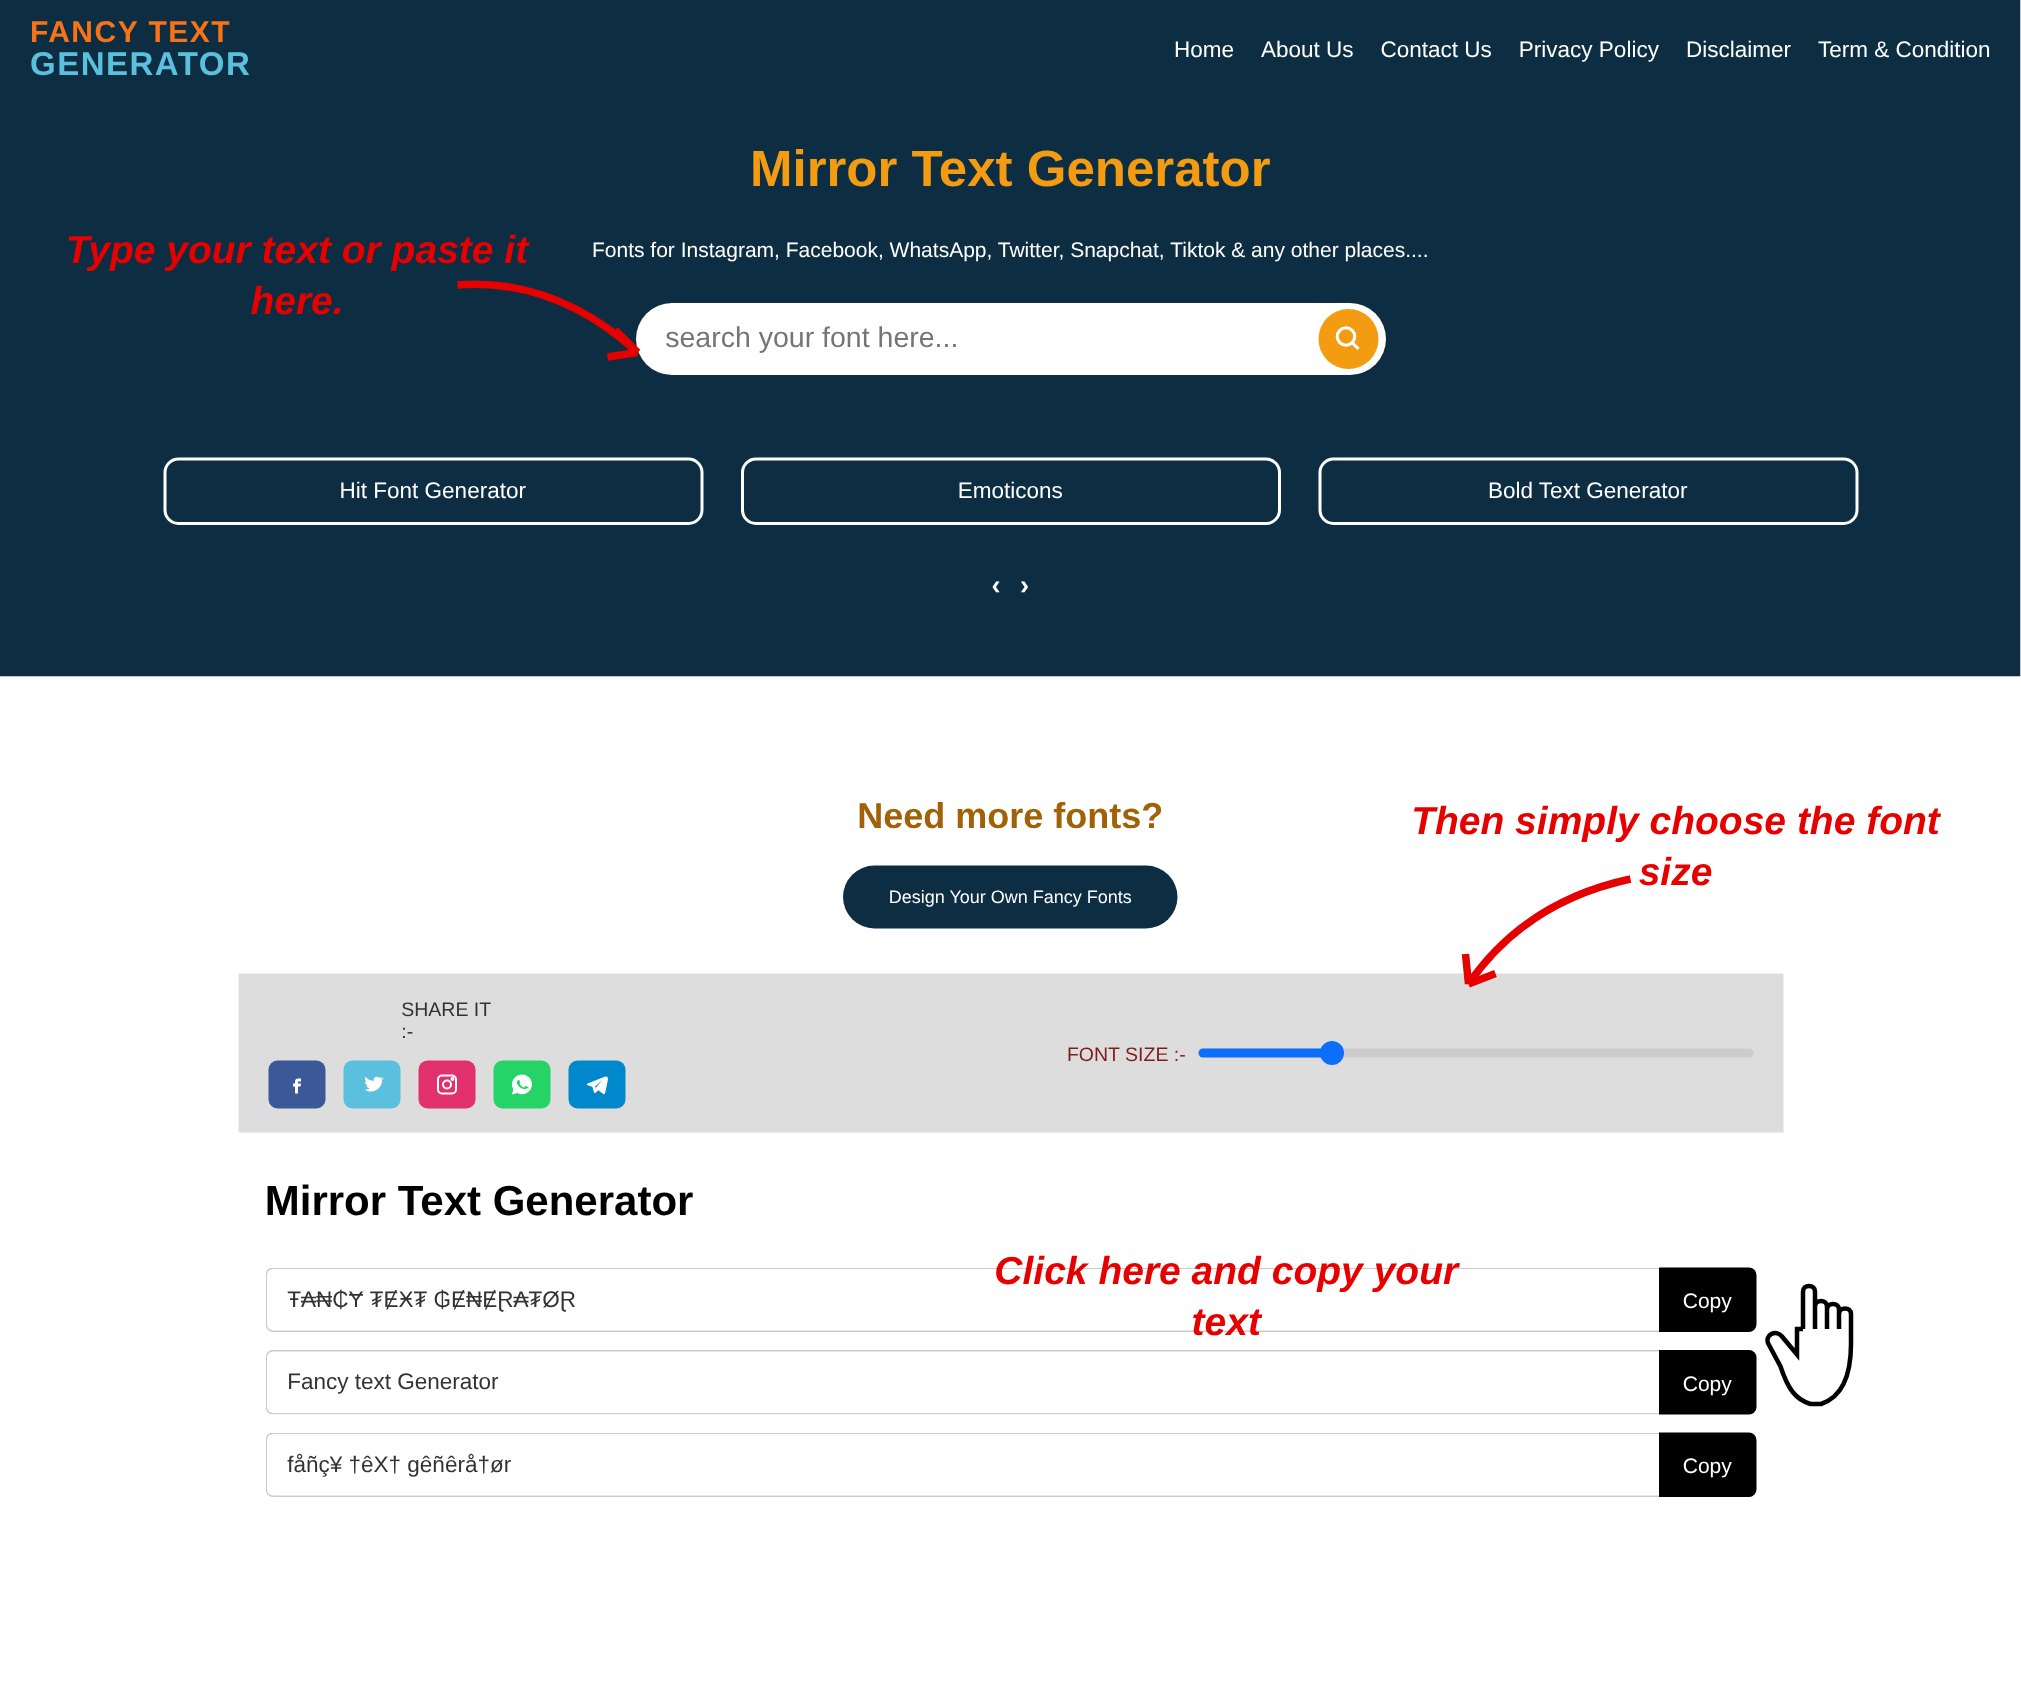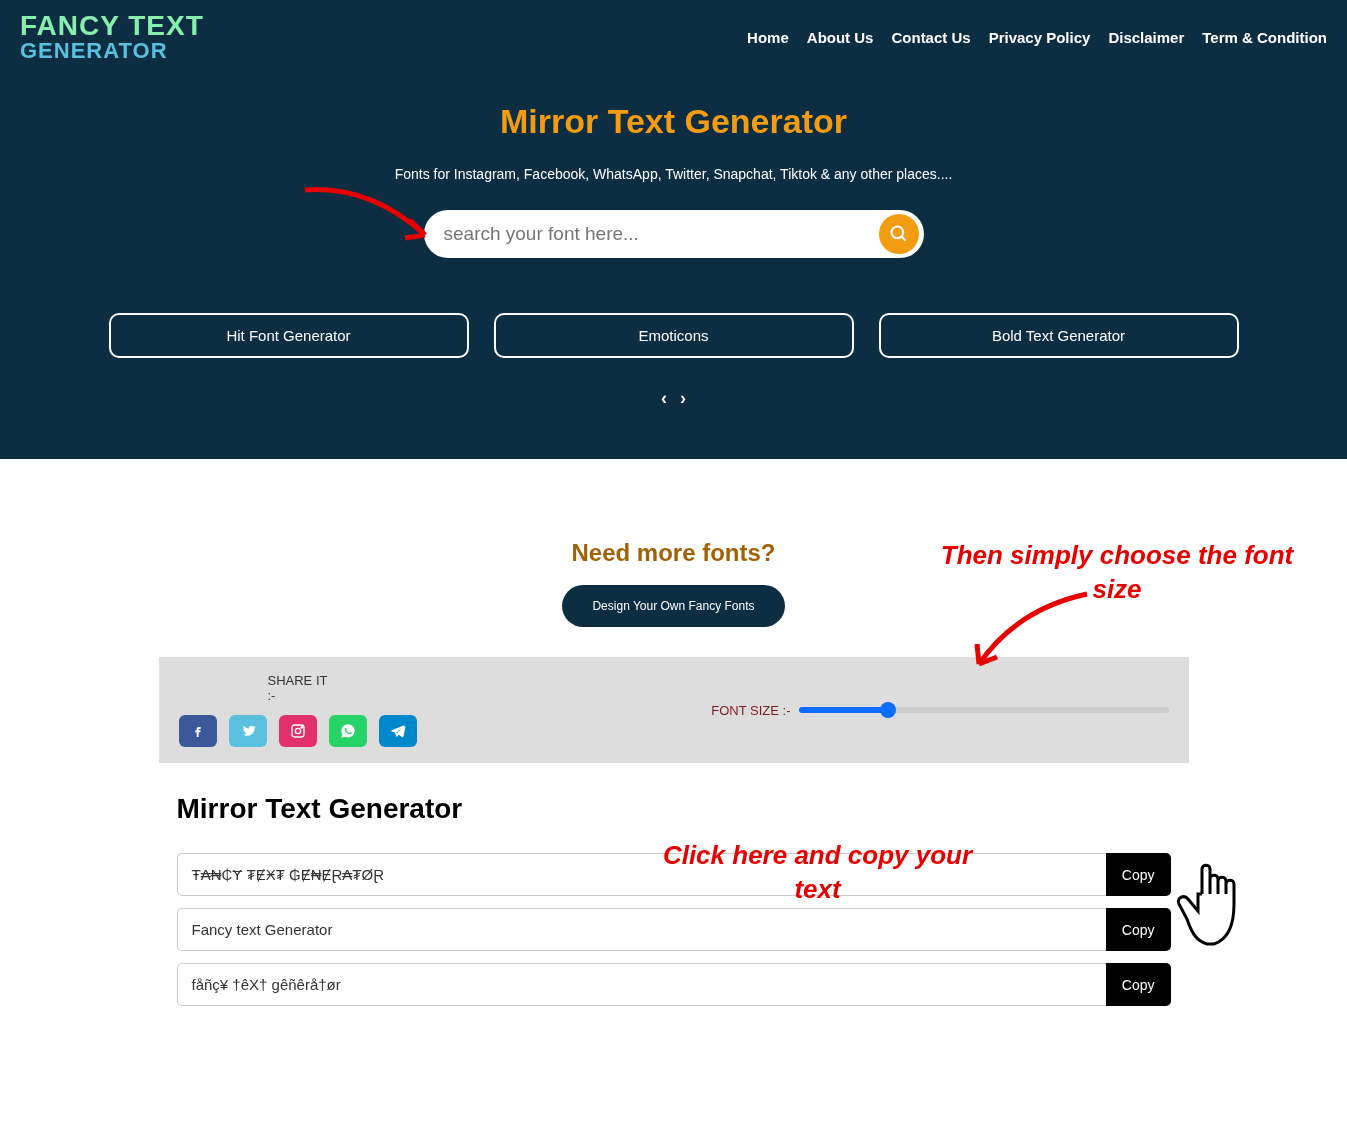--- a/index.html
+++ b/index.html
@@ -14,40 +14,40 @@
   display: flex;
   justify-content: space-between;
   align-items: center;
 }
 .logo {
   display: flex;
   flex-direction: column;
   line-height: 1;
 }
 .logo-line1 {
-  color: #86efac;
+  color: #f97316;
   font-weight: 900;
-  font-size: 28px;
+  font-size: 20px;
   letter-spacing: 1px;
 }
 .logo-line2 {
   color: #5bc0de;
   font-weight: 900;
   font-size: 22px;
   letter-spacing: 1px;
 }
 .nav-links {
   display: flex;
   gap: 18px;
 }
 .nav-links a {
   color: #fff;
   text-decoration: none;
   font-size: 15px;
-  font-weight: 700;
+  font-weight: 400;
 }
 
 .hero-title {
   color: #f39c12;
   font-size: 34px;
   font-weight: 700;
   text-align: center;
   margin-top: 40px;
 }
 .hero-sub {
@@ -296,20 +296,21 @@
     <button class="pill">Hit Font Generator</button>
     <button class="pill">Emoticons</button>
     <button class="pill">Bold Text Generator</button>
   </div>
 
   <div class="carousel-nav">
     <span>‹</span>
     <span>›</span>
   </div>
 
+  <div class="annotation" style="top:150px; left:18px; width:360px;">Type your text or paste it here.</div>
   <svg class="arrow-svg" style="top:180px; left:300px;" width="140" height="70">
     <path d="M5 10 Q 70 5 125 55" stroke="#e60000" stroke-width="5" fill="none"></path>
     <path d="M125 55 L110 40 M125 55 L105 58" stroke="#e60000" stroke-width="5" fill="none"></path>
   </svg>
 </div>
 
 <div class="main-white">
   <h2 class="need-more">Need more fonts?</h2>
   <button class="design-btn">Design Your Own Fancy Fonts</button>
 

